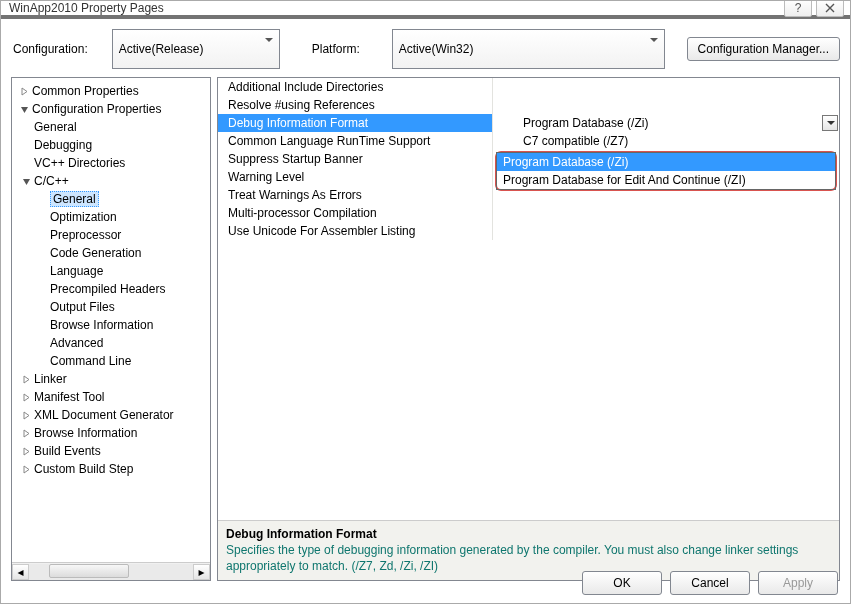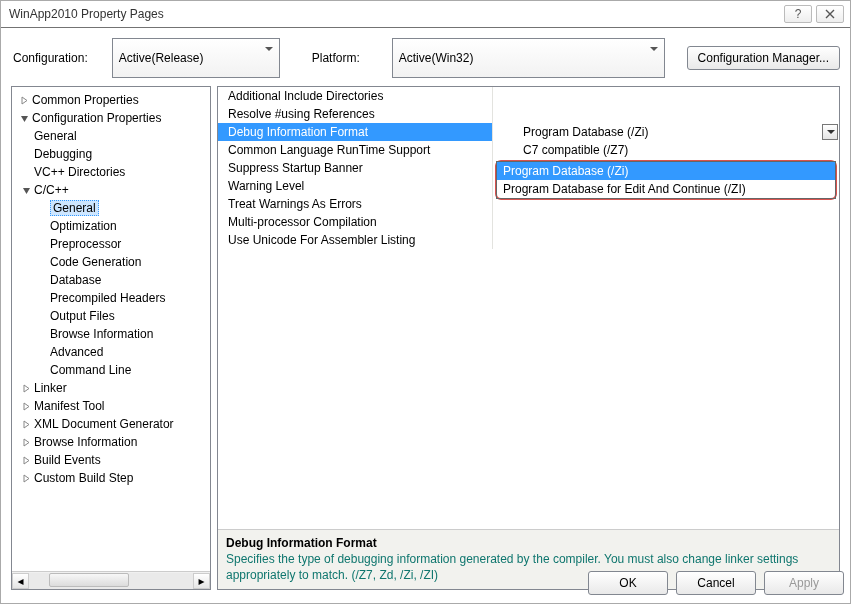--- a/index.html
+++ b/index.html
@@ -1,19 +1,19 @@
 <!DOCTYPE html>
 <html><head>
 <meta charset="utf-8">
 <style>
 * { box-sizing: border-box; margin: 0; padding: 0; font-family: 'Segoe UI', Tahoma, sans-serif; font-size: 12px; }
 body { background: #fff; width: 851px; height: 604px; border: 1px solid #aaa; position: relative; overflow: hidden; }
 
 
-.titlebar { height: 27px; display: flex; align-items: center; padding: 0 6px 0 8px; border-bottom: 1px solid #737373; }
+.titlebar { height: 18px; display: flex; align-items: center; padding: 0 6px 0 8px; border-bottom: 4px solid #737373; }
 .titlebar .title { flex: 1; color: #333; }
 .titlebar .tbtn { width: 28px; height: 18px; border: 1px solid #bbb; border-radius: 2px; margin-left: 4px; display: flex; align-items: center; justify-content: center; color: #555; background: linear-gradient(#fff,#eee); cursor: default; }
 
 
 .cfgrow { display: flex; align-items: center; padding: 10px 10px 8px 12px; gap: 22px; }
 .cfgrow label { color: #000; margin-right: 2px; }
 .combo { position: relative; border: 1px solid #828790; background: linear-gradient(#fff,#f2f2f2); height: 40px; display: flex; align-items: center; padding: 0 22px 0 6px; }
 .combo::after { content: ""; position: absolute; right: 6px; top: 8px; border: 4px solid transparent; border-top-color: #555; }
 .cfg-combo { width: 168px; }
 .plat-combo { flex: 1; max-width: 320px; margin-left: 8px; }
@@ -51,21 +51,21 @@
 .ddborder { border: 1px solid #666; margin: -1px; }
 .dditem { height: 18px; display: flex; align-items: center; padding-left: 6px; }
 .dditem.hl { background: #3399ff; color: #fff; }
 
 
 .infobox { height: 60px; border-top: 1px solid #ccc; background: #f2f2ee; padding: 6px 8px; }
 .infobox .itit { font-weight: bold; margin-bottom: 2px; }
 .infobox .idesc { color: #0f766e; line-height: 1.3; }
 
 
-.footer { position: absolute; bottom: 8px; right: 6px; display: flex; gap: 8px; }
+.footer { position: absolute; bottom: 8px; right: 12px; display: flex; gap: 8px; }
 .footer button { width: 80px; height: 24px; border: 1px solid #828790; border-radius: 3px; background: linear-gradient(#fff,#e9e9e9); }
 .footer button.disabled { color: #999; }
 </style>
 </head>
 <body>
 
 <div class="titlebar">
   <div class="title">WinApp2010 Property Pages</div>
   <div class="tbtn">?</div>
   <div class="tbtn">
@@ -152,21 +152,21 @@
                       <span class="lbl">Preprocessor</span>
                     </div>
                   </li>
                 <li>
                     <div class="trow ind2">
                       <span class="lbl">Code Generation</span>
                     </div>
                   </li>
                 <li>
                     <div class="trow ind2">
-                      <span class="lbl">Database</span>
+                      <span class="lbl">Language</span>
                     </div>
                   </li>
                 <li>
                     <div class="trow ind2">
                       <span class="lbl">Precompiled Headers</span>
                     </div>
                   </li>
                 <li>
                     <div class="trow ind2">
                       <span class="lbl">Output Files</span>

